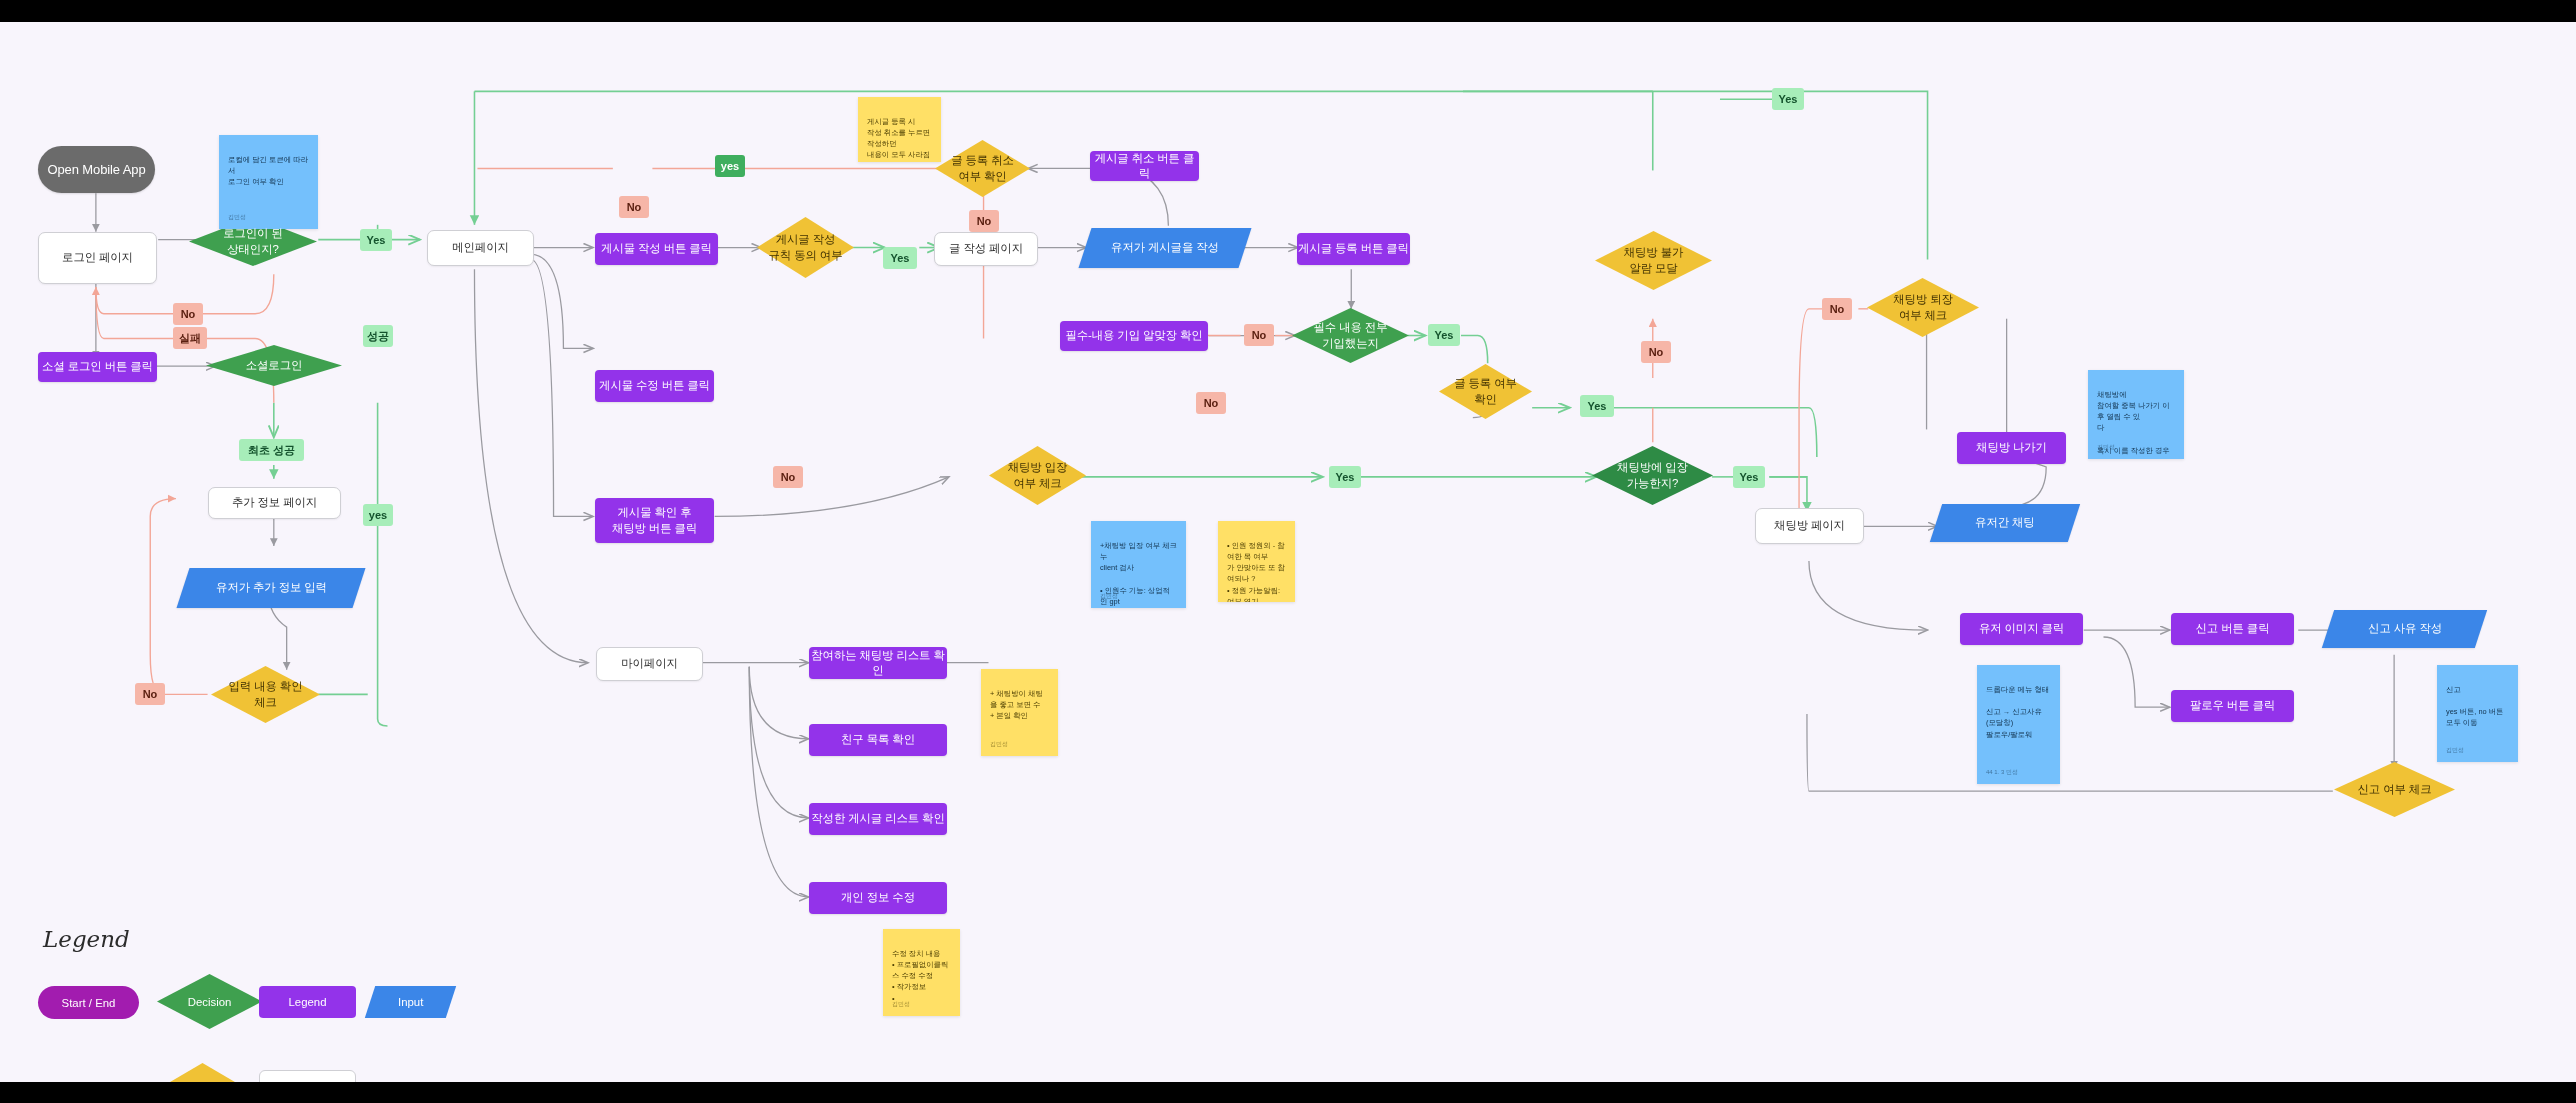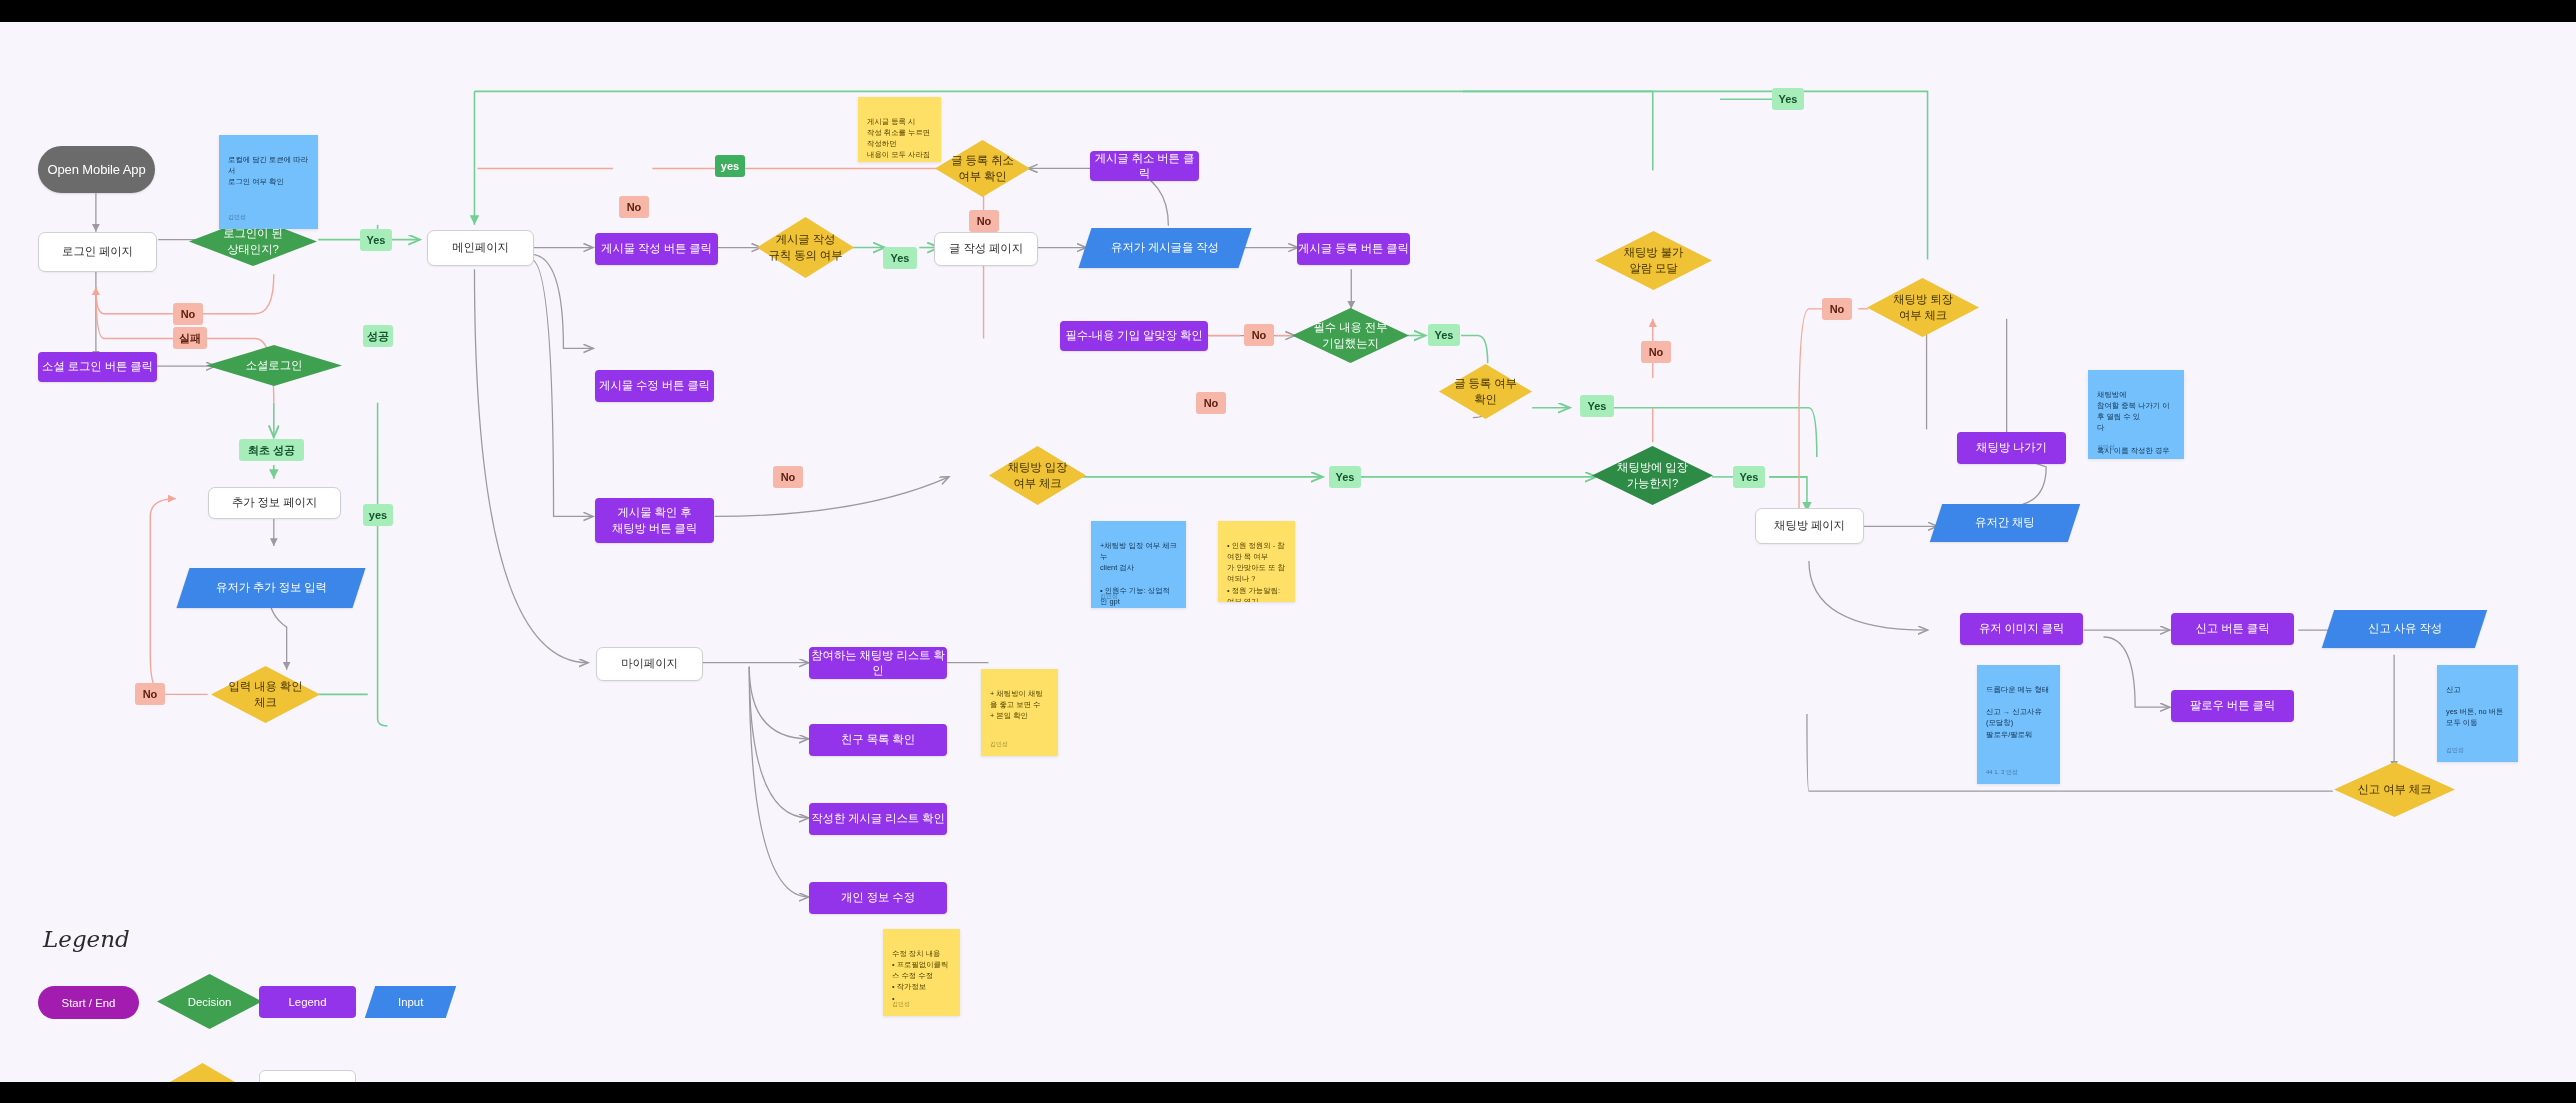--- a/index.html
+++ b/index.html
@@ -277,21 +277,21 @@
         <path d="M1672,425 L1672,390"></path>
         <path d="M1672,360 L1672,300" marker-end="url(#afilln)"></path>
 
         <path d="M1890,290 L1880,290"></path>
         <path d="M1845,290 L1830,290 Q1820,290 1820,400 L1820,500" marker-end="url(#afilln)"></path>
       </g>
     </svg>
 
     <div class="node n-start" style="left:38px; top:124px; width:117px; height:47px;">Open Mobile App</div>
 
-    <div class="node n-page" style="left:38px; top:210px; width:119px; height:40px;text-align:center;">로그인 페이지</div>
+    <div class="node n-page" style="left:38px; top:210px; width:119px; height:52px;text-align:center;">로그인 페이지</div>
 
     <div class="node n-decision" style="left:188px; top:194px; width:130px; height:51px;">
       <svg class="dia" viewBox="0 0 132 52" preserveAspectRatio="none">
         <polygon points="66,1 131,26 66,51 1,26" fill="#3fa04f"></polygon>
       </svg>
       <div class="lbl">로그인이 된
 상태인지?</div>
     </div>
 
     <div class="node n-process" style="left:38px; top:330px; width:119px; height:30px;">소셜 로그인 버튼 클릭</div>

